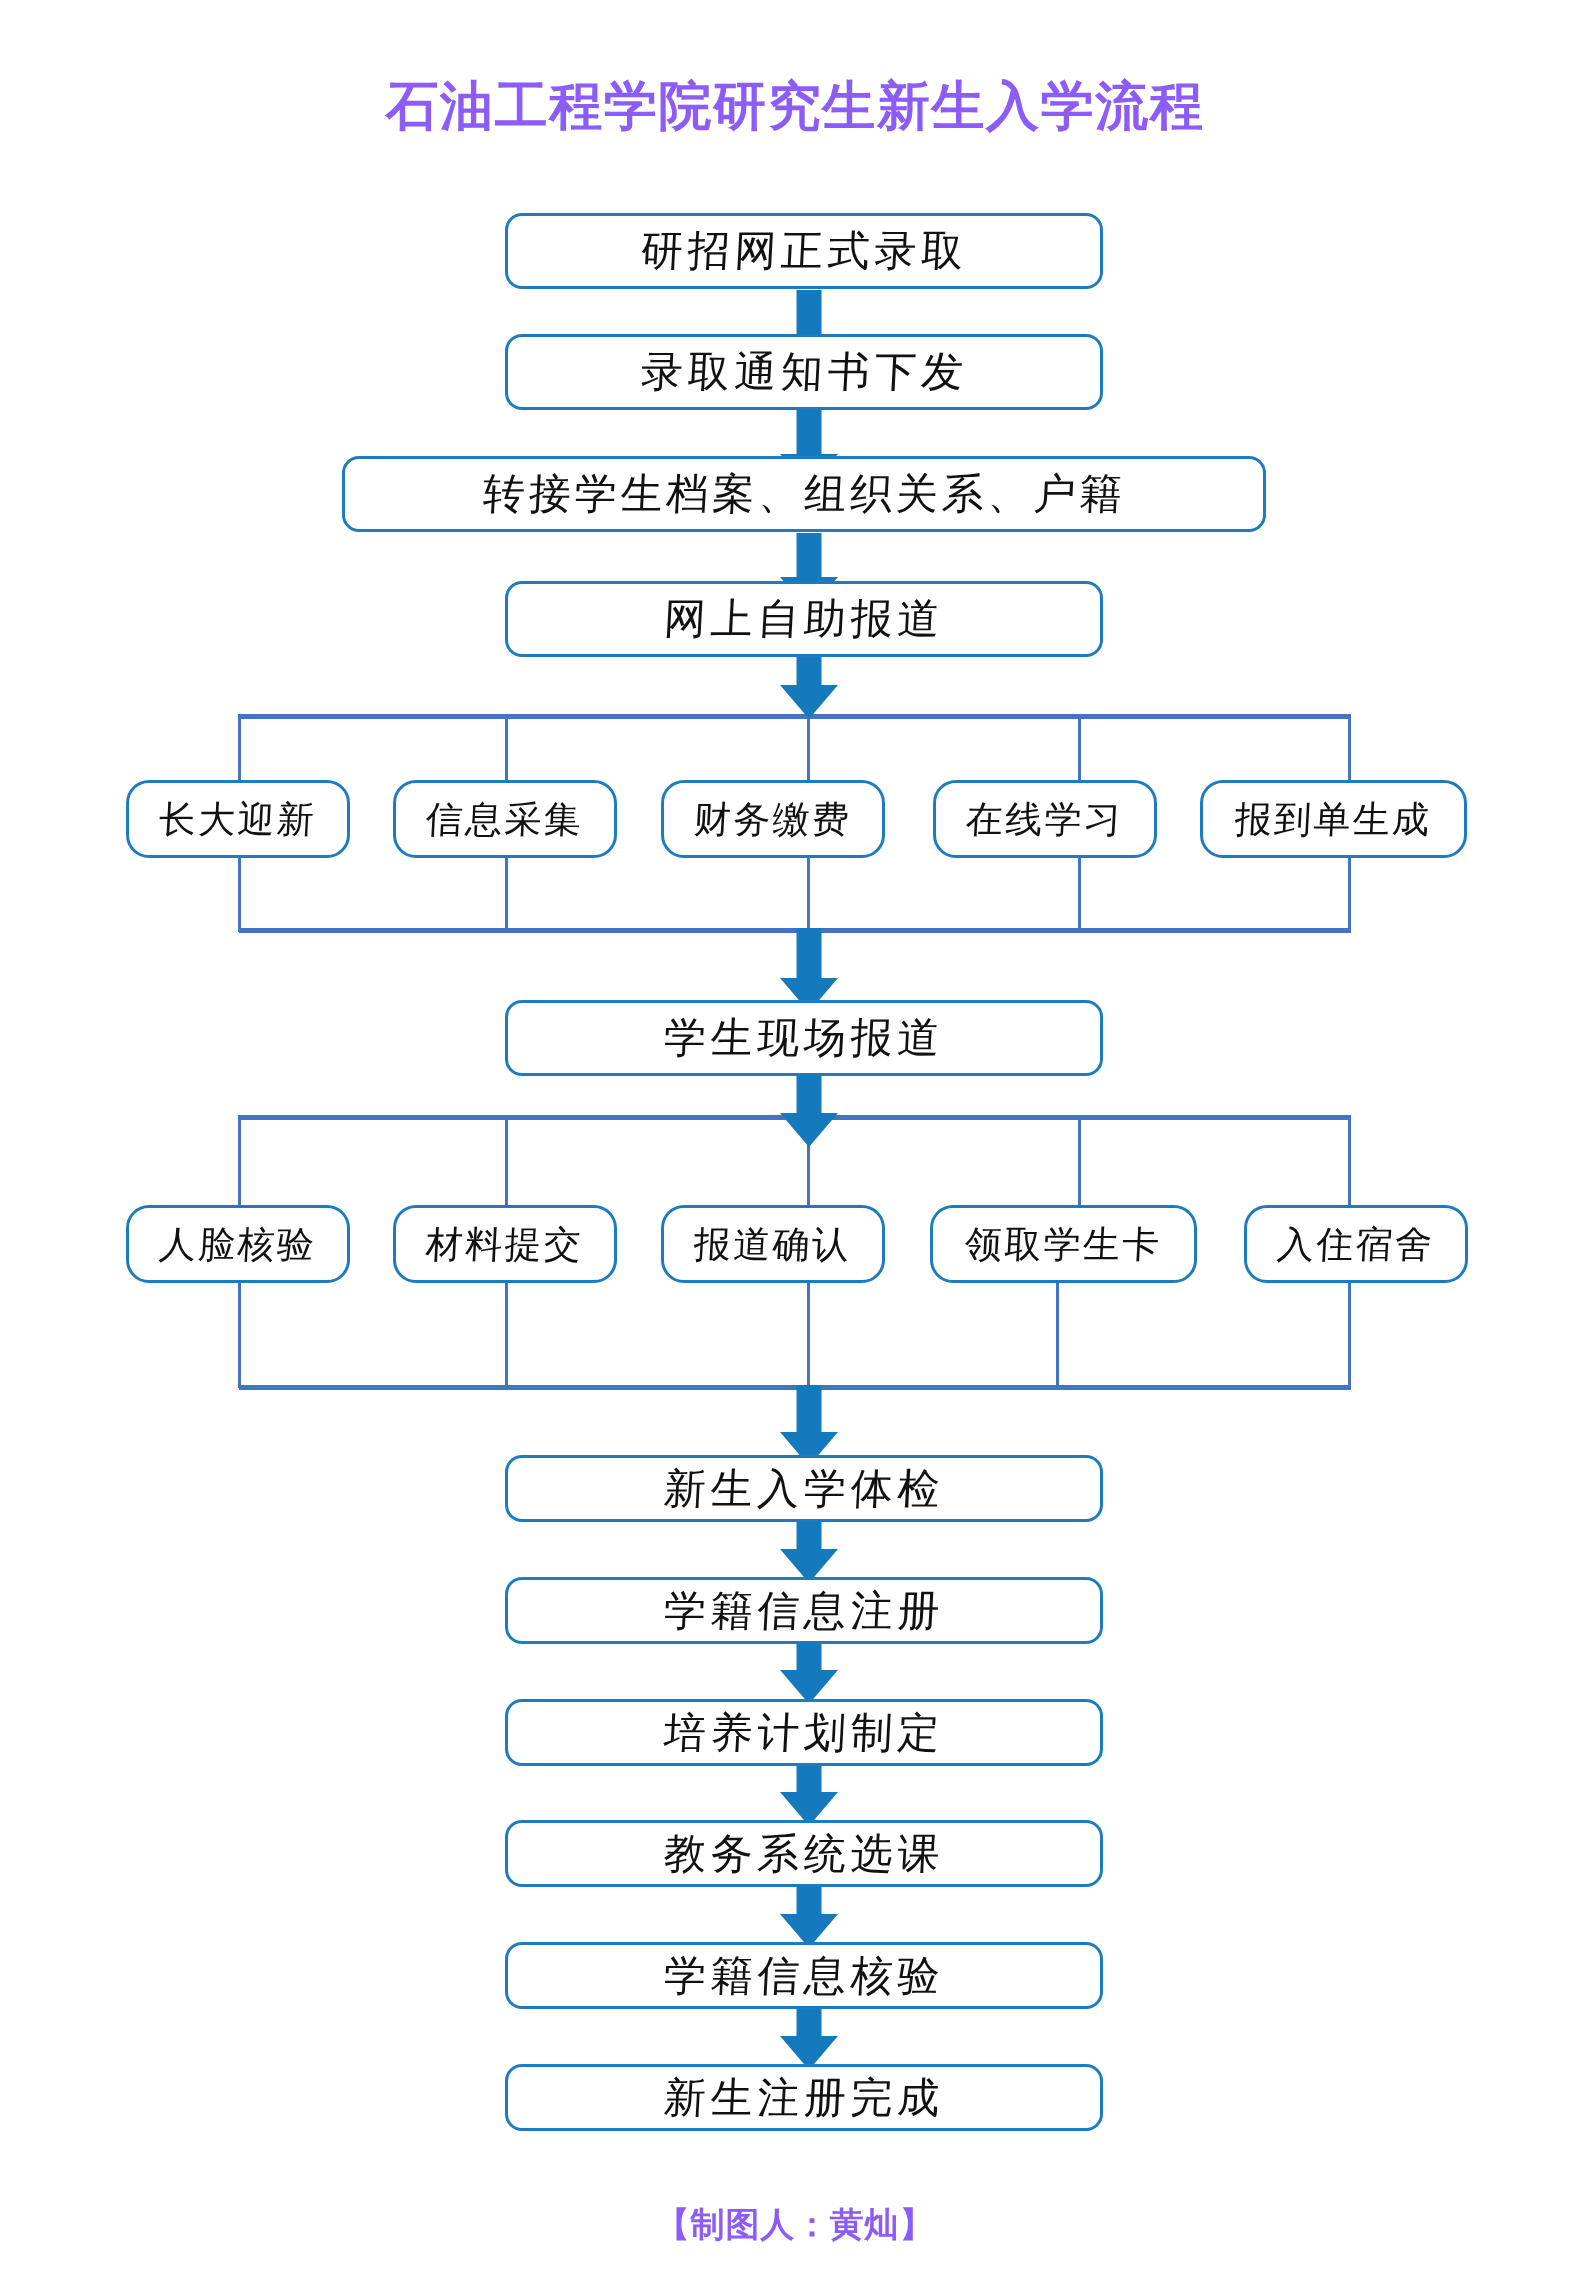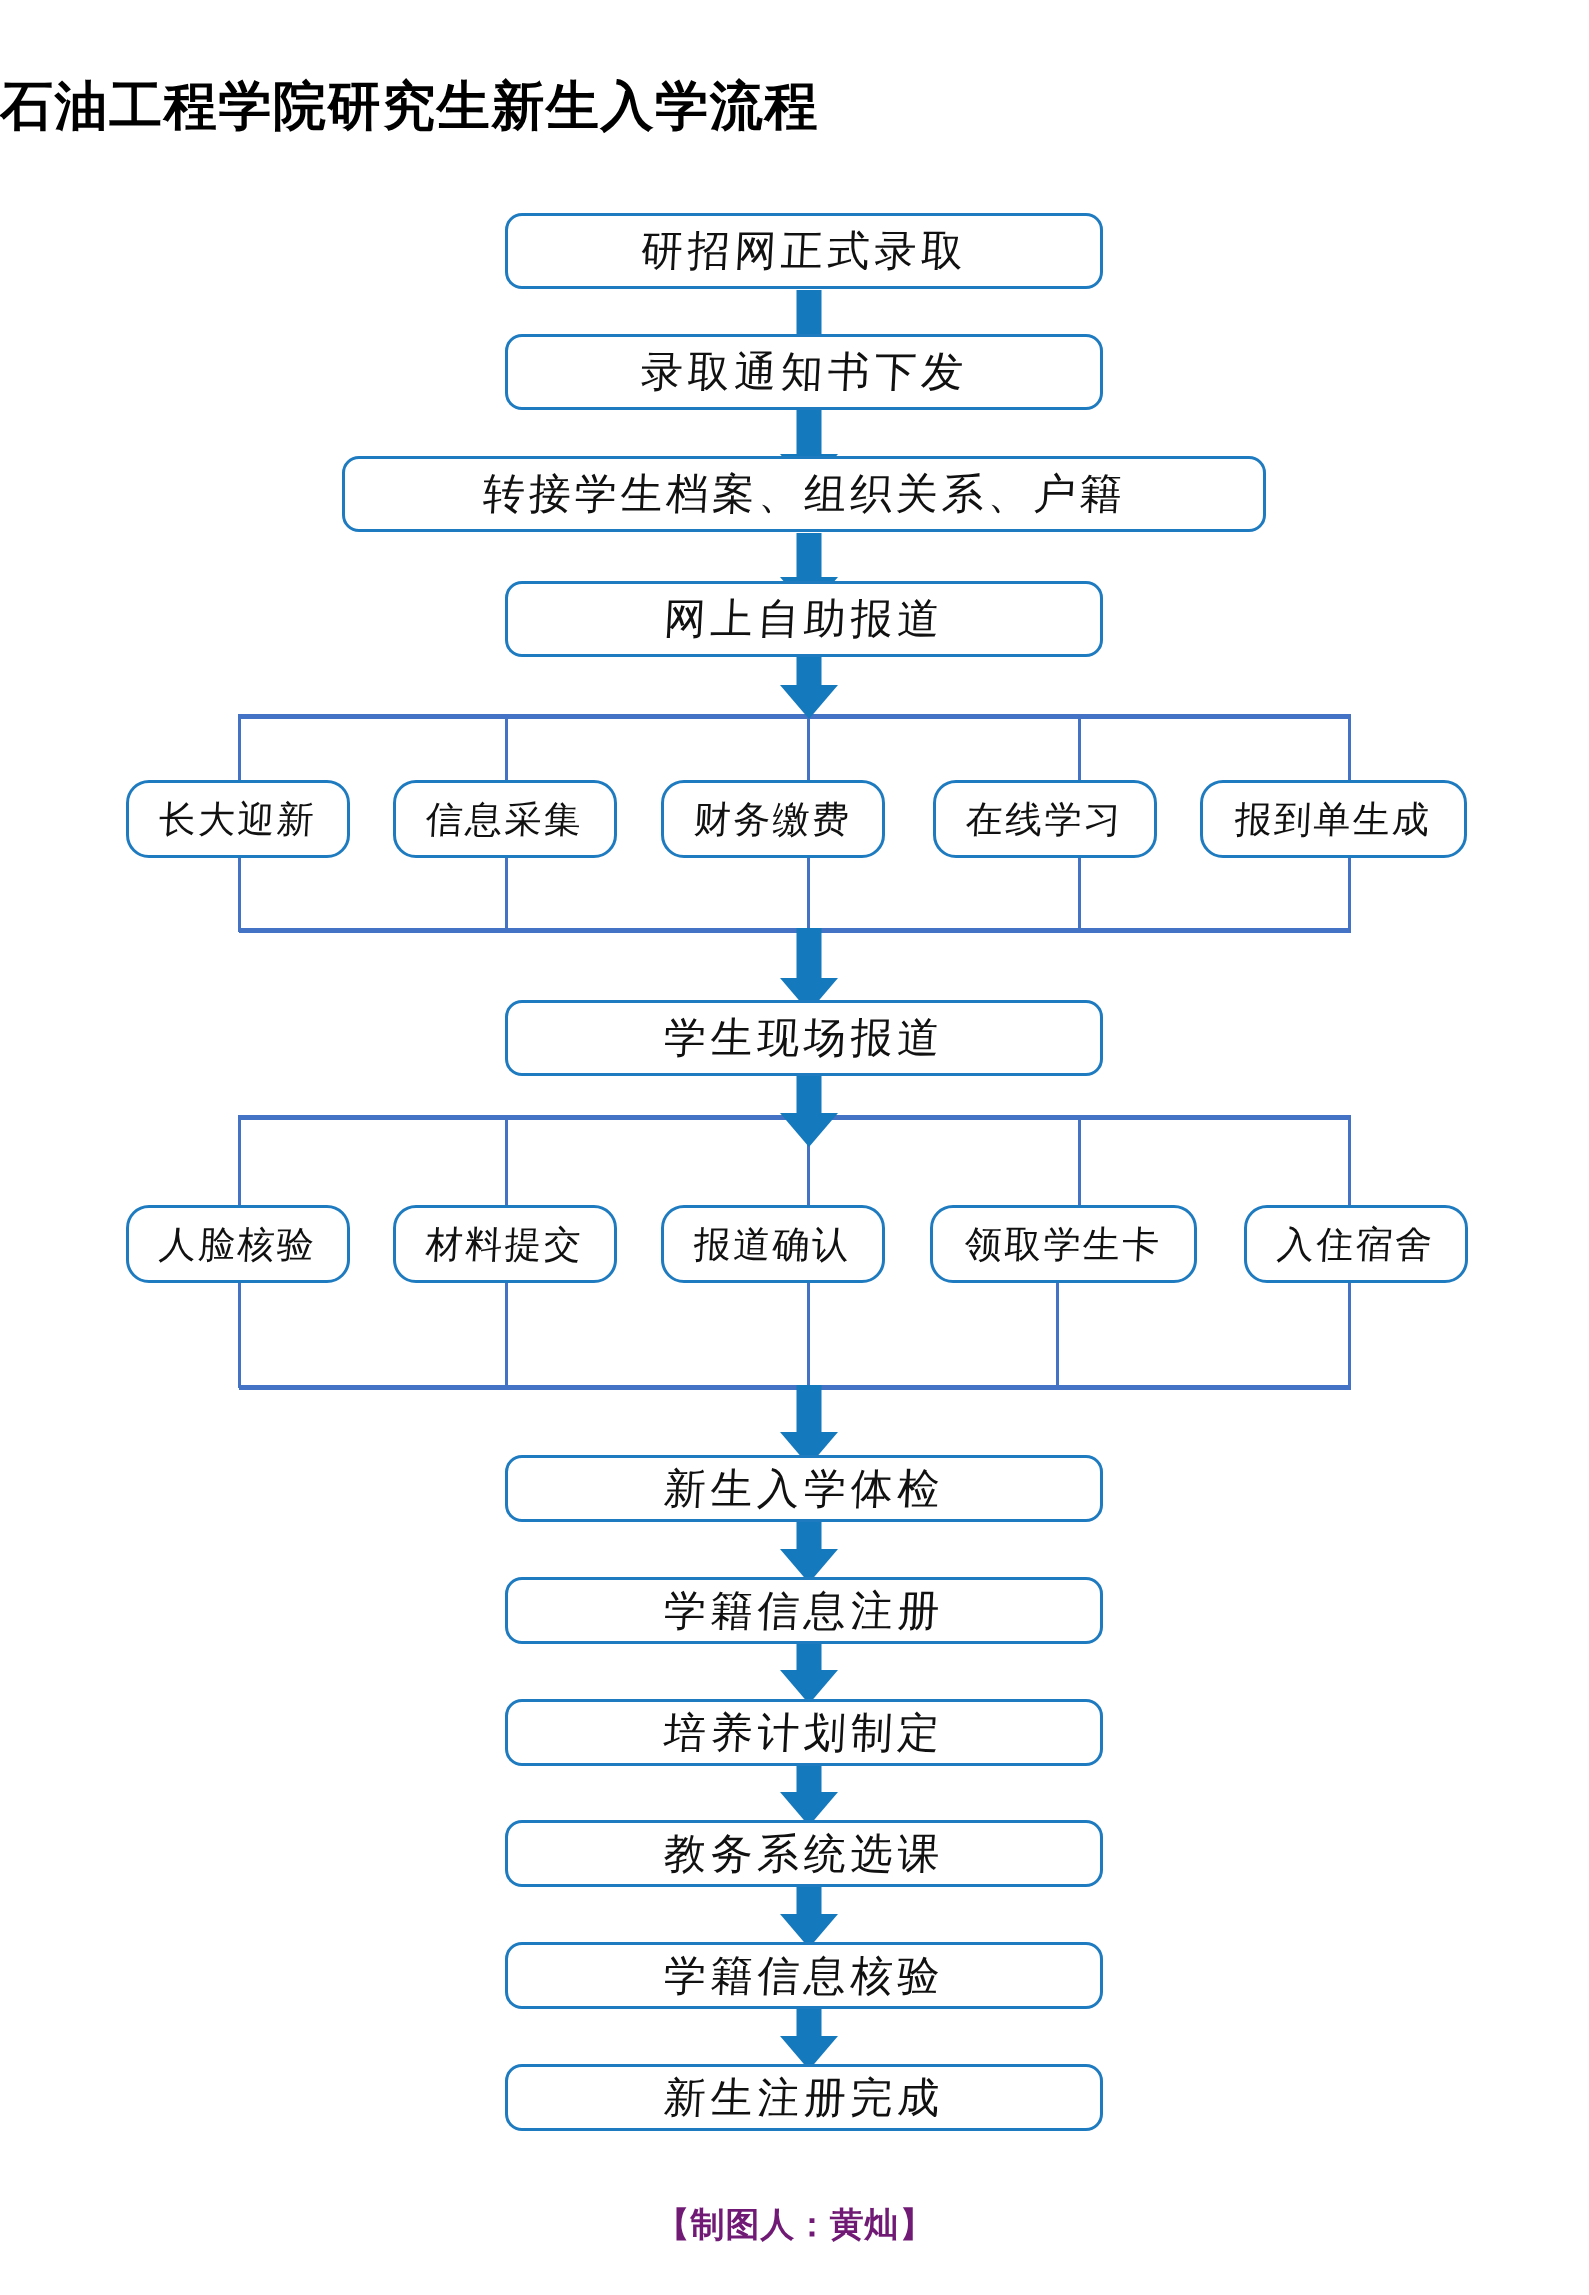--- a/index.html
+++ b/index.html
@@ -18,40 +18,41 @@
     background: #ffffff;
     overflow: hidden;
   }
 
   
   #title {
     position: absolute;
     left: 0;
     top: 71px;
     width: 1590px;
+    text-align: center;
     font-family: Liberation Sans, sans-serif;
     font-weight: bold;
     font-size: 53px;
     letter-spacing: 1.6px;
-    color: #000000;
+    color: #8b5cf6;
     white-space: nowrap;
   }
 
   
   #footer {
     position: absolute;
     left: 0;
     top: 2202px;
     width: 1590px;
     text-align: center;
     font-family: "DejaVu Sans", "Liberation Sans", sans-serif;
     font-weight: bold;
     font-size: 34px;
     letter-spacing: 0.8px;
-    color: #701a75;
+    color: #8b5cf6;
     white-space: nowrap;
   }
 
   
   .node {
     position: absolute;
     box-sizing: border-box;
     background: #ffffff;
     border: 3.9px solid #1F7BC0;
     border-radius: 12.4px;

